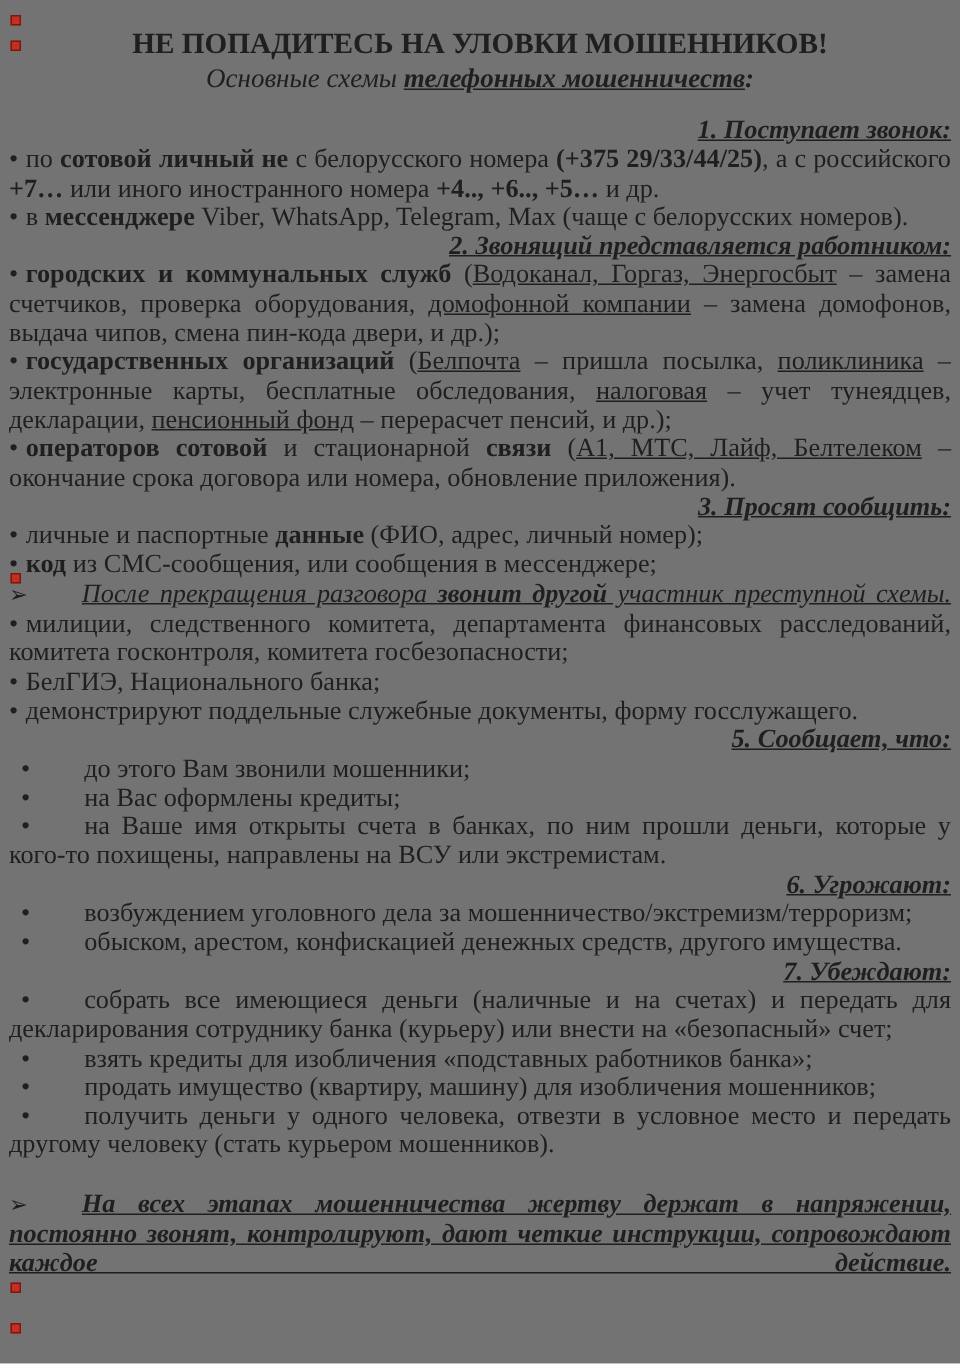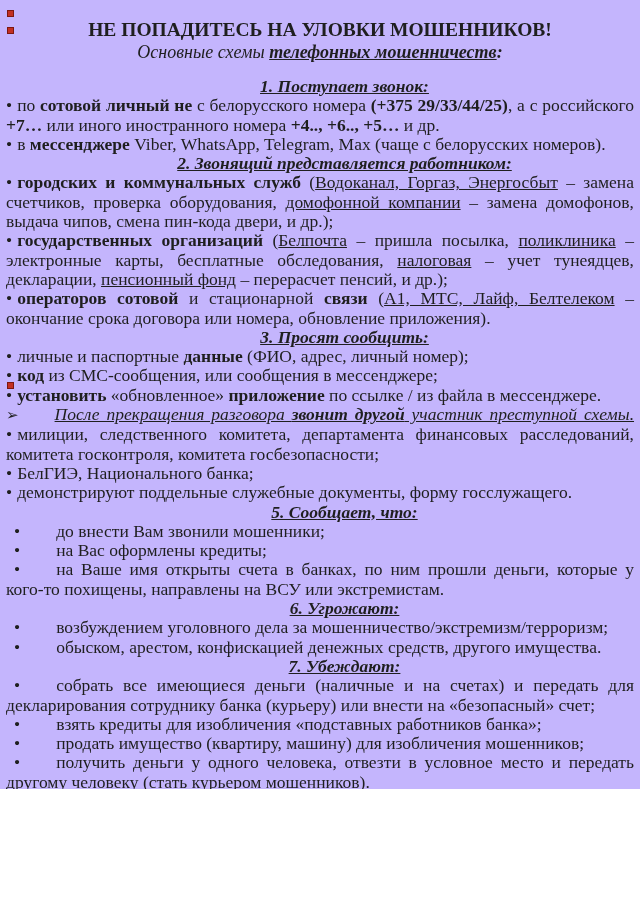--- a/index.html
+++ b/index.html
@@ -1,31 +1,31 @@
 <!DOCTYPE html>
 <html lang="ru"><head>
 <meta charset="utf-8">
 <title>Памятка</title>
 <style>
   html, body { margin: 0; padding: 0; background: #ffffff; }
   .page {
     position: relative;
     width: 640px;
-    height: 789px;
+    height: 909px;
     box-sizing: border-box;
     padding: 19px 6px 0 6px;
-    background: #c4b5fd;
+    background: #737373;
     font-family: "Liberation Serif", serif;
     color: #1f1f1f;
     overflow: hidden;
   }
   p { margin: 0; font-size: 17.5px; line-height: 19.3px; text-align: justify; }
   .title    { text-align: center; font-size: 19.5px; line-height: 22px; }
   .subtitle { text-align: center; font-size: 18px;   line-height: 22px; margin-bottom: 14px; font-style: italic; }
-  .heading  { text-align: center; text-indent: 49px; }
+  .heading  { text-align: right; text-indent: 49px; }
   .bullet-tab { text-indent: 8px; }
   .arrow, .arrow-final { text-indent: 0; text-align-last: justify; }
   .arrow-final { margin-top: 20px; }
   .b { font-weight: bold; }
   .i { font-style: italic; }
   .u { text-decoration: underline; }
   .marker { color: inherit; }
   .bullet .marker { padding-right: 5px; }
   .arrowm { font-family: "DejaVu Sans", sans-serif; font-size: 15px; }
   .tab-spacer { display: inline-block; width: 36px; }
@@ -48,27 +48,26 @@
     <p class="heading"><span class="b i u">1. Поступает звонок:</span></p>
     <p class="bullet"><span class="marker">•</span><span class="">по </span><span class="b ">сотовой личный не</span><span class=""> с белорусского номера </span><span class="b ">(+375 29/33/44/25)</span><span class="">, а с российского </span><span class="b ">+7…</span><span class=""> или иного иностранного номера </span><span class="b ">+4.., +6.., +5…</span><span class=""> и др.</span></p>
     <p class="bullet"><span class="marker">•</span><span class="">в </span><span class="b ">мессенджере</span><span class=""> Viber, WhatsApp, Telegram, Max (чаще с белорусских номеров).</span></p>
     <p class="heading"><span class="b i u">2. Звонящий представляется работником:</span></p>
     <p class="bullet"><span class="marker">•</span><span class="b ">городских и коммунальных служб</span><span class=""> (</span><span class="u">Водоканал, Горгаз, Энергосбыт</span><span class=""> – замена счетчиков, проверка оборудования, </span><span class="u">домофонной компании</span><span class=""> – замена домофонов, выдача чипов, смена пин-кода двери, и др.);</span></p>
     <p class="bullet"><span class="marker">•</span><span class="b ">государственных организаций</span><span class=""> (</span><span class="u">Белпочта</span><span class=""> – пришла посылка, </span><span class="u">поликлиника</span><span class=""> – электронные карты, бесплатные обследования, </span><span class="u">налоговая</span><span class=""> – учет тунеядцев, декларации, </span><span class="u">пенсионный фонд</span><span class=""> – перерасчет пенсий, и др.);</span></p>
     <p class="bullet"><span class="marker">•</span><span class="b ">операторов сотовой</span><span class=""> и стационарной </span><span class="b ">связи</span><span class=""> (</span><span class="u">А1, МТС, Лайф, Белтелеком</span><span class=""> – окончание срока договора или номера, обновление приложения).</span></p>
     <p class="heading"><span class="b i u">3. Просят сообщить:</span></p>
     <p class="bullet"><span class="marker">•</span><span class="">личные и паспортные </span><span class="b ">данные</span><span class=""> (ФИО, адрес, личный номер);</span></p>
     <p class="bullet"><span class="marker">•</span><span class="b ">код</span><span class=""> из СМС-сообщения, или сообщения в мессенджере;</span></p>
-    <p class="bullet"><span class="marker">•</span><span class="b ">установить</span><span class=""> «обновленное» </span><span class="b ">приложение</span><span class=""> по ссылке / из файла в мессенджере.</span></p>
     <p class="arrow"><span class="marker arrowm">➢</span><span class="tab-spacer"></span><span class="i u">После прекращения разговора </span><span class="b i u">звонит другой</span><span class="i u"> участник преступной схемы.</span></p>
     <p class="bullet"><span class="marker">•</span><span class="">милиции, следственного комитета, департамента финансовых расследований, комитета госконтроля, комитета госбезопасности;</span></p>
     <p class="bullet"><span class="marker">•</span><span class="">БелГИЭ, Национального банка;</span></p>
     <p class="bullet"><span class="marker">•</span><span class="">демонстрируют поддельные служебные документы, форму госслужащего.</span></p>
     <p class="heading"><span class="b i u">5. Сообщает, что:</span></p>
-    <p class="bullet-tab"><span class="marker">•</span><span class="tab-spacer"></span><span class="">до внести Вам звонили мошенники;</span></p>
+    <p class="bullet-tab"><span class="marker">•</span><span class="tab-spacer"></span><span class="">до этого Вам звонили мошенники;</span></p>
     <p class="bullet-tab"><span class="marker">•</span><span class="tab-spacer"></span><span class="">на Вас оформлены кредиты;</span></p>
     <p class="bullet-tab"><span class="marker">•</span><span class="tab-spacer"></span><span class="">на Ваше имя открыты счета в банках, по ним прошли деньги, которые у кого-то похищены, направлены на ВСУ или экстремистам.</span></p>
     <p class="heading"><span class="b i u">6. Угрожают:</span></p>
     <p class="bullet-tab"><span class="marker">•</span><span class="tab-spacer"></span><span class="">возбуждением уголовного дела за мошенничество/экстремизм/терроризм;</span></p>
     <p class="bullet-tab"><span class="marker">•</span><span class="tab-spacer"></span><span class="">обыском, арестом, конфискацией денежных средств, другого имущества.</span></p>
     <p class="heading"><span class="b i u">7. Убеждают:</span></p>
     <p class="bullet-tab"><span class="marker">•</span><span class="tab-spacer"></span><span class="">собрать все имеющиеся деньги (наличные и на счетах) и передать для декларирования сотруднику банка (курьеру) или внести на «безопасный» счет;</span></p>
     <p class="bullet-tab"><span class="marker">•</span><span class="tab-spacer"></span><span class="">взять кредиты для изобличения «подставных работников банка»;</span></p>
     <p class="bullet-tab"><span class="marker">•</span><span class="tab-spacer"></span><span class="">продать имущество (квартиру, машину) для изобличения мошенников;</span></p>
     <p class="bullet-tab"><span class="marker">•</span><span class="tab-spacer"></span><span class="">получить деньги у одного человека, отвезти в условное место и передать другому человеку (стать курьером мошенников).</span></p>

